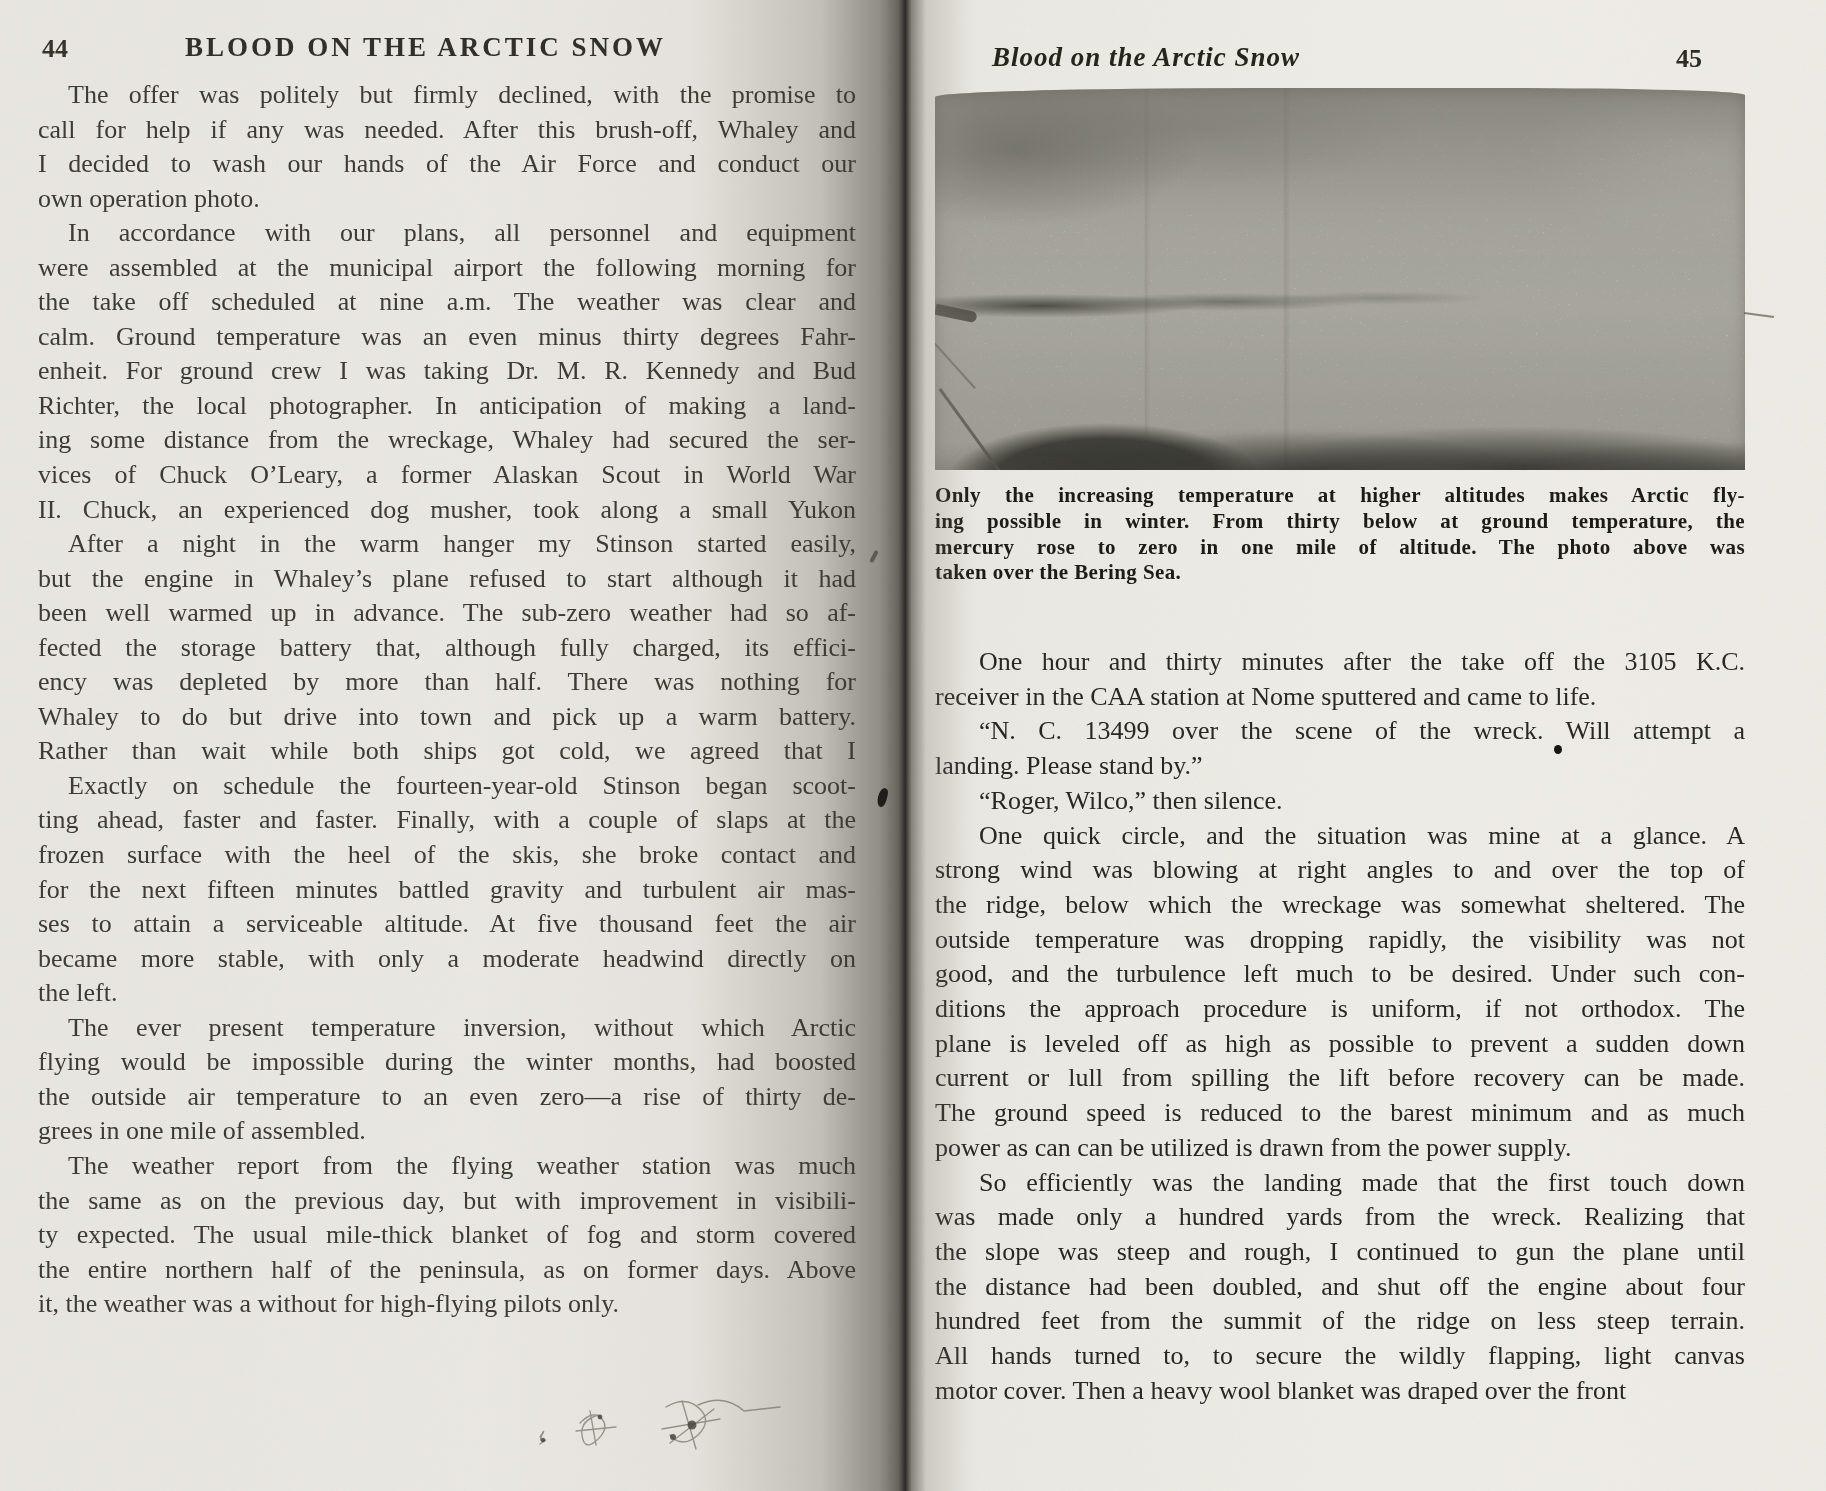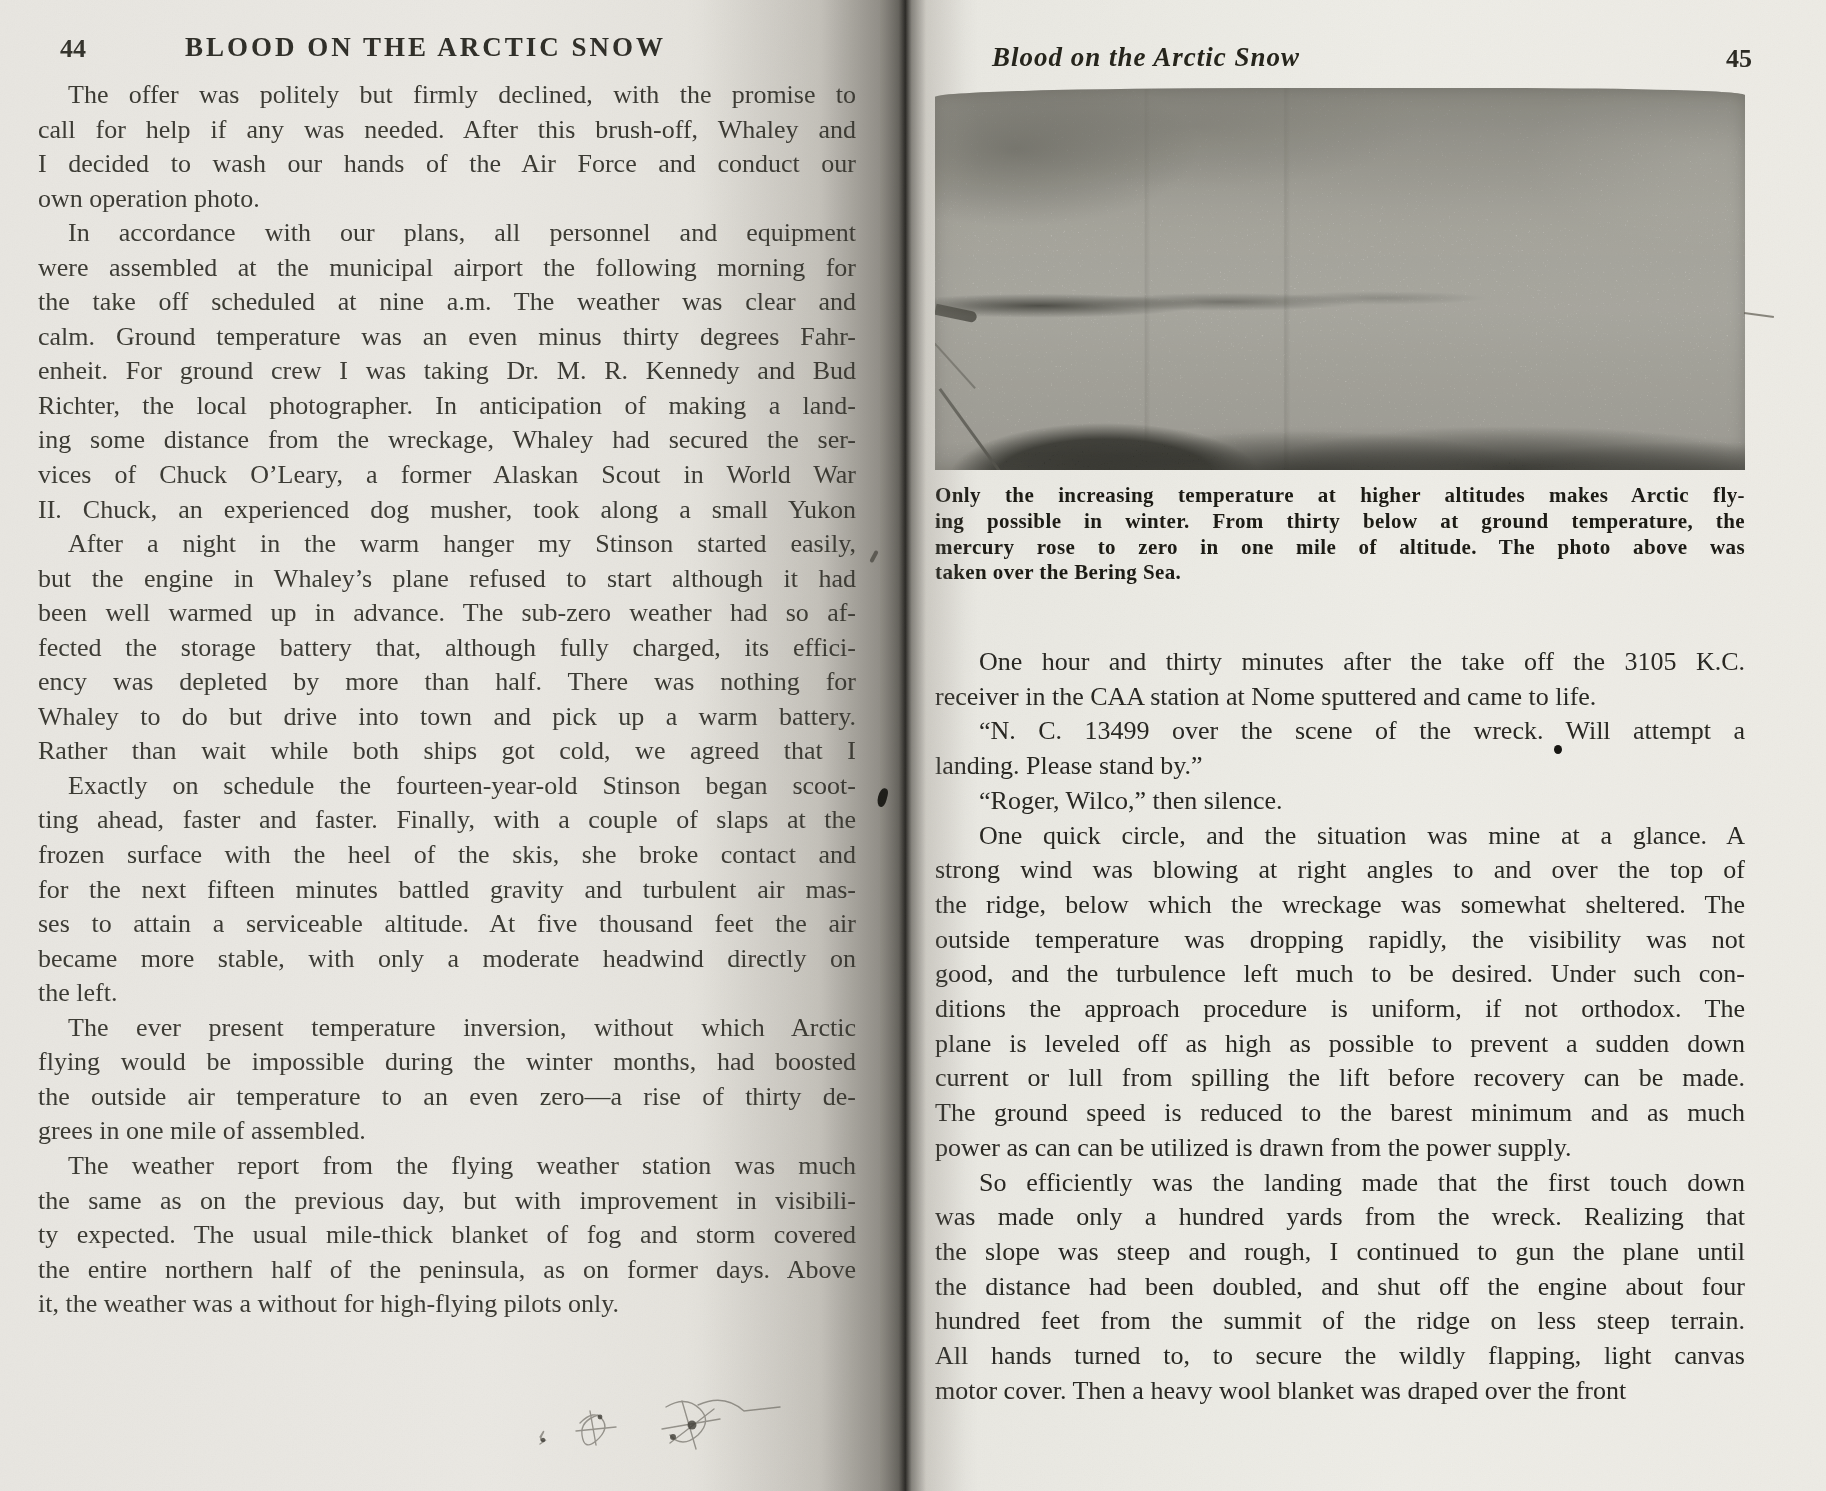--- a/index.html
+++ b/index.html
@@ -24,32 +24,32 @@
       rgba(70,67,60,0) 0%,
       rgba(70,67,60,0.10) 42%,
       rgba(60,57,50,0.30) 62%,
       rgba(38,36,31,0.62) 68.5%,
       rgba(18,17,14,0.88) 70.8%,
       rgba(55,53,47,0.50) 73%,
       rgba(150,146,138,0.20) 78%,
       rgba(0,0,0,0) 96%);
   }
   
-  .lp-num{position:absolute;left:60px;top:34px;font-size:26px;font-weight:bold;color:#33322b;}
+  .lp-num{position:absolute;left:42px;top:34px;font-size:26px;font-weight:bold;color:#33322b;}
   .lp-title{position:absolute;left:185px;top:32px;font-size:27px;font-weight:bold;
     letter-spacing:3px;color:#2e2d27;}
   .left-body{
     position:absolute;left:38px;top:78px;width:818px;
     font-size:26px;line-height:34.55px;color:#3a3932;
   }
   .left-body .ind{text-indent:30px;}
   
   .rp-title{position:absolute;left:112px;top:42px;font-size:27px;font-weight:bold;
     font-style:italic;letter-spacing:1px;color:#232219;}
-  .rp-num{position:absolute;left:846px;top:44px;font-size:26px;font-weight:bold;color:#2a2922;}
+  .rp-num{position:absolute;left:796px;top:44px;font-size:26px;font-weight:bold;color:#2a2922;}
   .photo{
     position:absolute;left:55px;top:88px;width:810px;height:382px;
     border-radius:40% 30% 0 0 / 9px 7px 0 0;
     box-shadow:inset 0 0 16px rgba(60,58,52,0.35);
     overflow:hidden;
     background:
       radial-gradient(ellipse 260px 110px at 10% 16%, rgba(92,91,85,0.55), rgba(92,91,85,0) 70%),
       radial-gradient(ellipse 320px 90px at 32% 10%, rgba(120,118,111,0.35), rgba(120,118,111,0) 70%),
       linear-gradient(180deg, rgba(135,133,126,0.50) 0%, rgba(150,148,140,0.30) 14%, rgba(190,187,179,0.12) 32%, rgba(0,0,0,0) 48%),
       radial-gradient(ellipse 210px 16px at 13% 57%, rgba(38,38,33,0.85), rgba(38,38,33,0) 75%),

